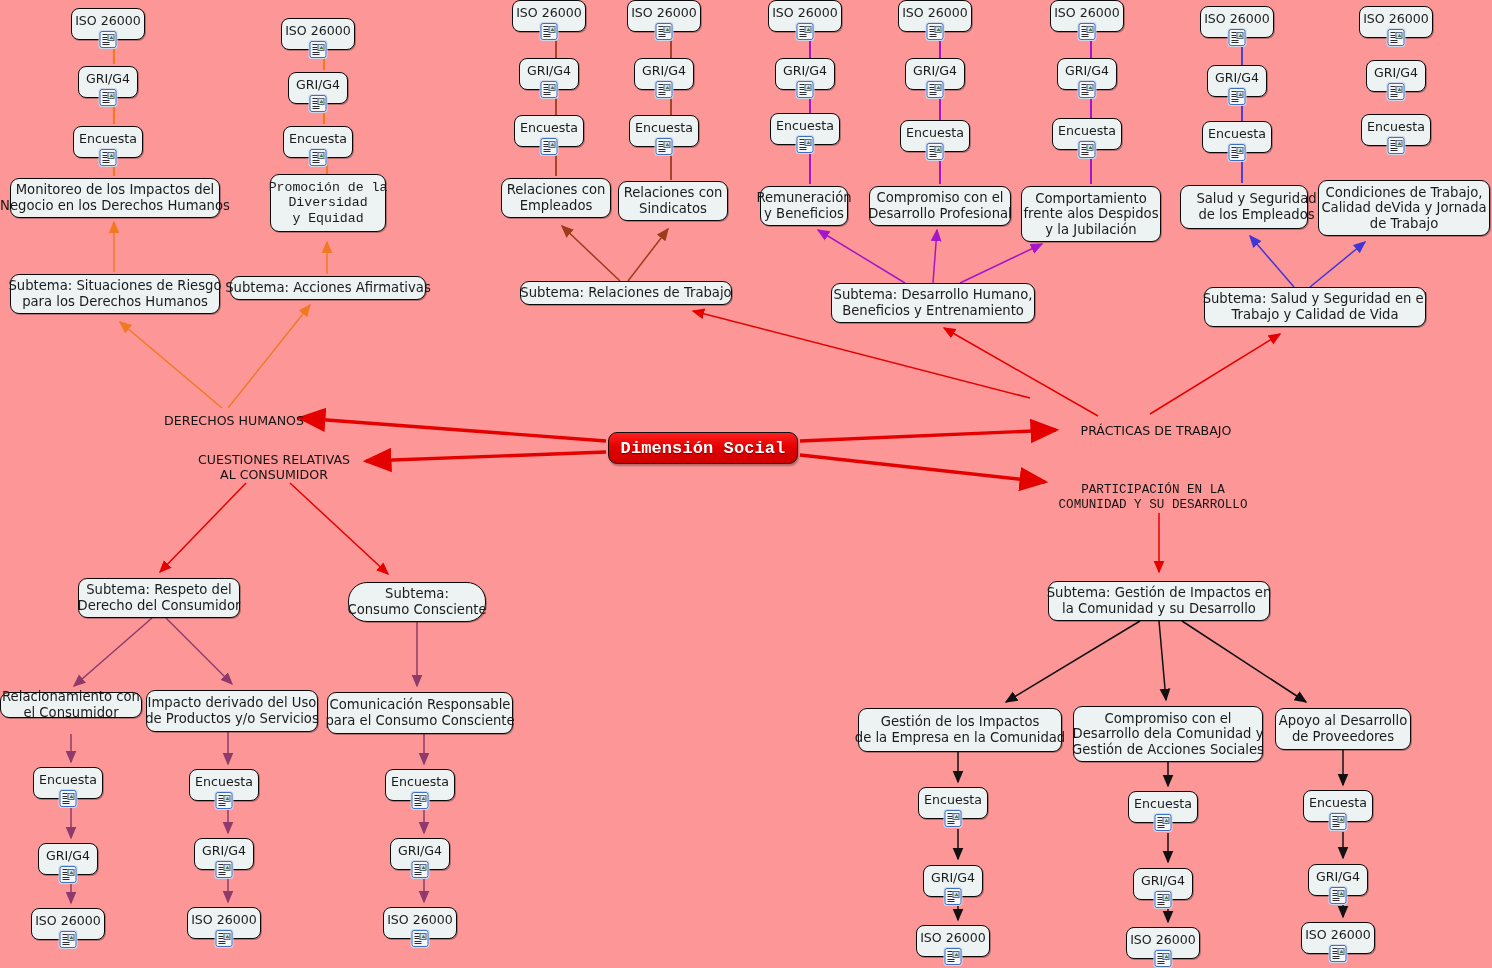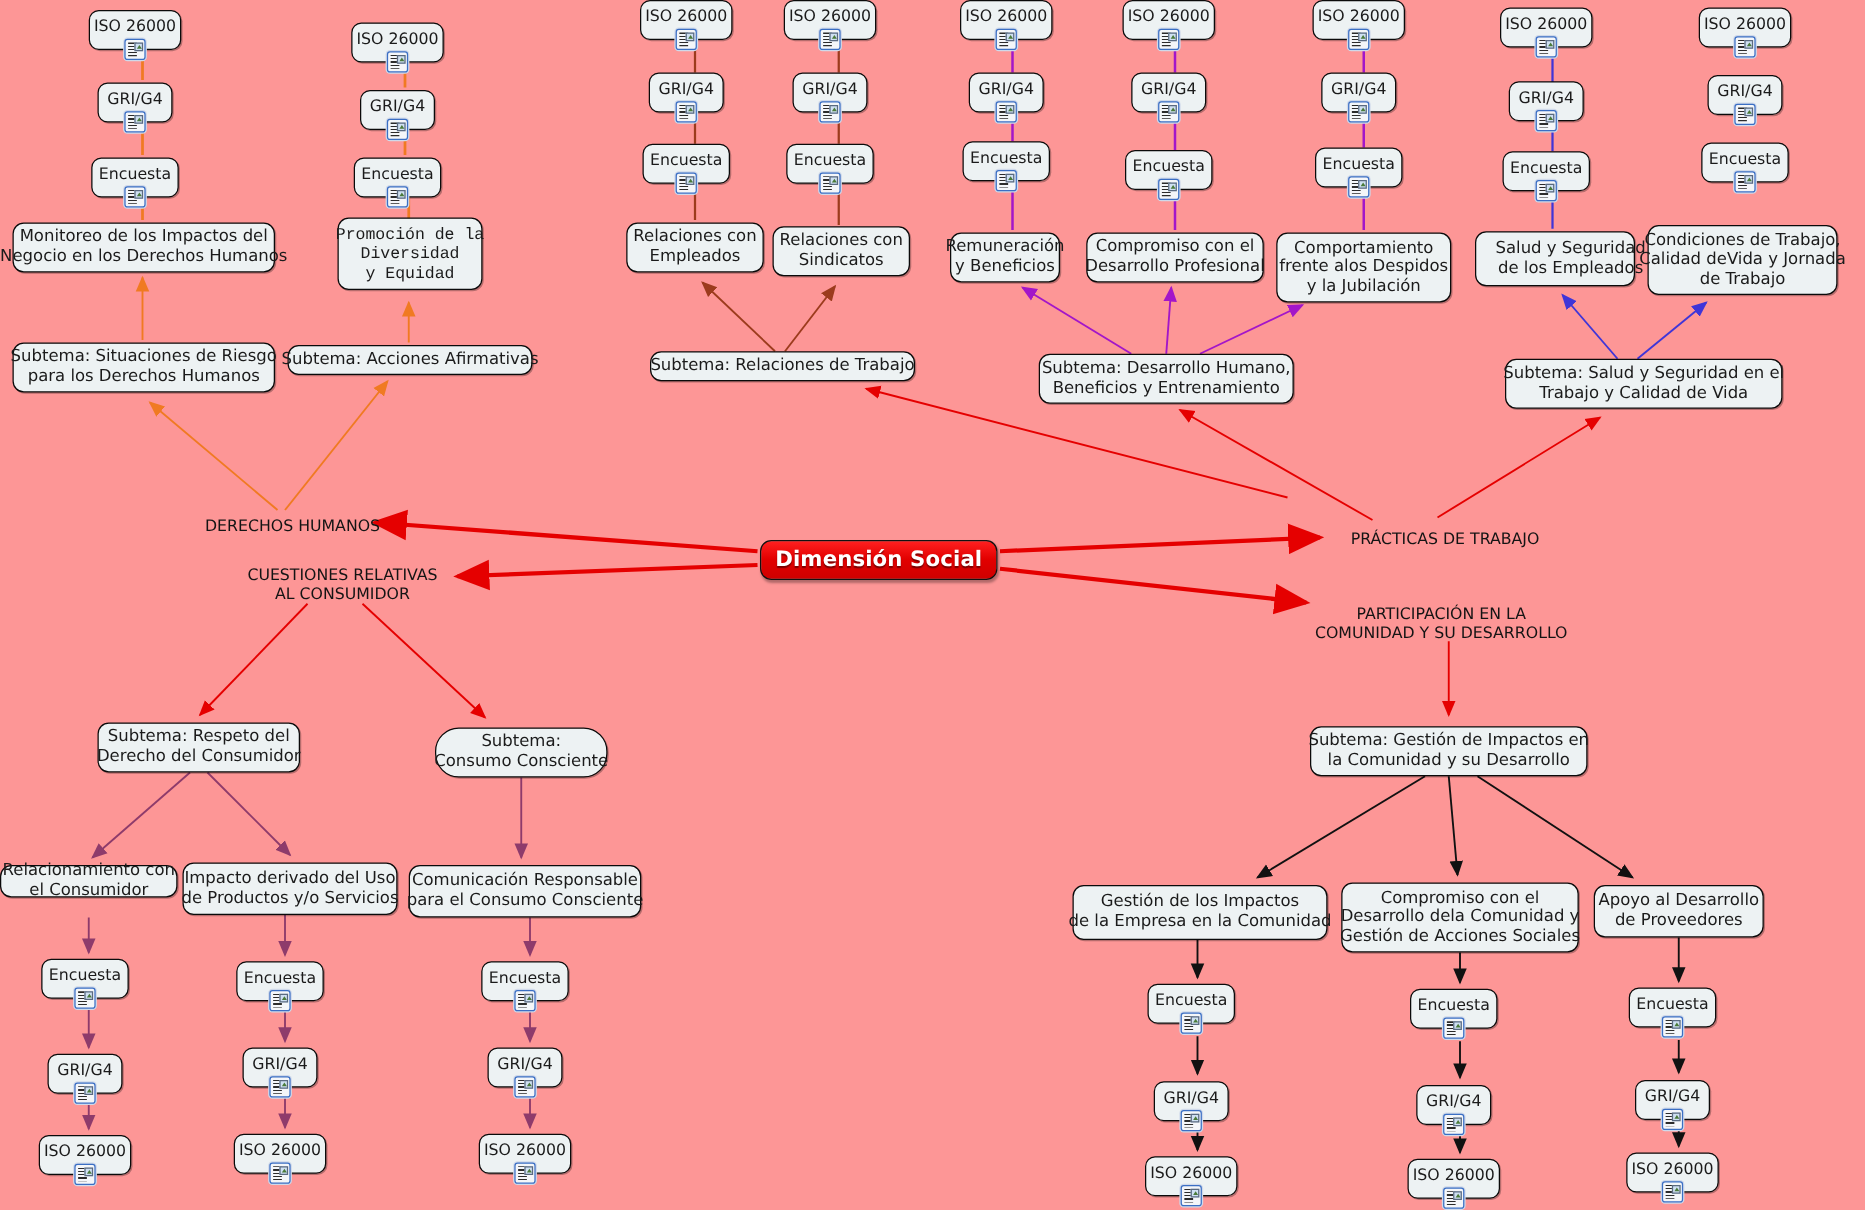--- a/index.html
+++ b/index.html
@@ -80,20 +80,21 @@
     border:1.8px solid #111;
     border-radius:9px;
     color:#fff;
     font-weight:bold;
     font-size:17px;
     display:flex;align-items:center;justify-content:center;
     box-sizing:border-box;
     text-shadow:0 1px 1px rgba(0,0,0,.45);
     box-shadow:1px 2px 2px rgba(0,0,0,.3);
     letter-spacing:.1px;
+    font-family:Liberation Mono, monospace;
   }
 </style>
 </head>
 <body>
 
 <div id="canvas">
 
   <svg id="edges" viewBox="0 0 1492 968">
     <defs>
       <marker id="aRed" markerWidth="9" markerHeight="9" refX="7.5" refY="4" orient="auto">
@@ -213,21 +214,21 @@
     </g>
   </svg>
 
   <div class="root" id="root-node" style="left: 608px; top: 432px; width: 190px; height: 32px;">Dimensión Social</div>
 
   <div id="plain-layer">
       <div class="plain" style="left: 164px; top: 413px; width: 136px;">DERECHOS HUMANOS</div>
       <div class="plain" style="left: 192px; top: 452px; width: 164px;">CUESTIONES RELATIVAS
 AL CONSUMIDOR</div>
       <div class="plain" style="left: 1076px; top: 423px; width: 160px;">PRÁCTICAS DE TRABAJO</div>
-      <div class="plain" style="left: 1043px; top: 483px; width: 220px;">PARTICIPACIÓN EN LA
+      <div class="plain" style="left: 1043px; top: 483px; width: 220px; font-family: Liberation Mono, monospace;">PARTICIPACIÓN EN LA
 COMUNIDAD Y SU DESARROLLO</div>
     </div>
   <div id="node-layer">
       <div class="node" style="left: 10px; top: 274px; width: 210px; height: 40px;">Subtema: Situaciones de Riesgo
 para los Derechos Humanos</div>
       <div class="node" style="left: 230px; top: 276px; width: 196px; height: 24px;">Subtema: Acciones Afirmativas</div>
       <div class="node" style="left: 10px; top: 178px; width: 210px; height: 40px;">Monitoreo de los Impactos del
 Negocio en los Derechos Humanos</div>
       <div class="node" style="left: 270px; top: 174px; width: 116px; height: 58px; font-family: Liberation Mono, monospace;">Promoción de la
 Diversidad
@@ -243,21 +244,21 @@
 y Beneficios</div>
       <div class="node" style="left: 869px; top: 186px; width: 142px; height: 40px;">Compromiso con el
 Desarrollo Profesional</div>
       <div class="node" style="left: 1021px; top: 186px; width: 140px; height: 56px;">Comportamiento
 frente alos Despidos
 y la Jubilación</div>
       <div class="node" style="left: 1204px; top: 287px; width: 222px; height: 40px;">Subtema: Salud y Seguridad en el
 Trabajo y Calidad de Vida</div>
       <div class="node" style="left: 1180px; top: 185px; width: 128px; height: 44px; padding-left: 32px;">Salud y Seguridad
 de los Empleados</div>
-      <div class="node" style="left: 1318px; top: 180px; width: 152px; height: 56px;">Condiciones de Trabajo,
+      <div class="node" style="left: 1318px; top: 180px; width: 172px; height: 56px;">Condiciones de Trabajo,
 Calidad deVida y Jornada
 de Trabajo</div>
       <div class="node" style="left: 78px; top: 578px; width: 162px; height: 40px;">Subtema: Respeto del
 Derecho del Consumidor</div>
       <div class="node" style="left: 348px; top: 582px; width: 138px; height: 40px; border-radius: 19px;">Subtema:
 Consumo Consciente</div>
       <div class="node" style="left: 0px; top: 692px; width: 142px; height: 26px;">Relacionamiento con
 el Consumidor</div>
       <div class="node" style="left: 146px; top: 690px; width: 172px; height: 42px;">Impacto derivado del Uso
 de Productos y/o Servicios</div>

